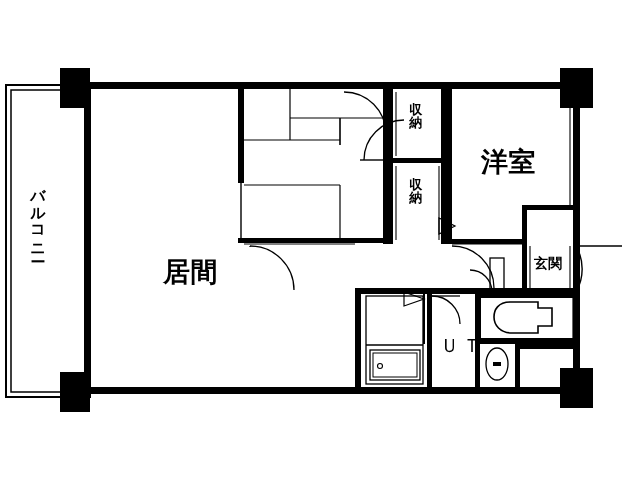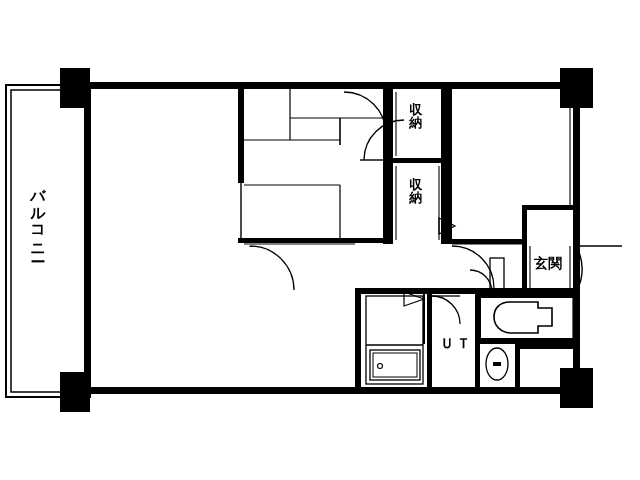--- a/index.html
+++ b/index.html
@@ -30,22 +30,22 @@
     color: #000000;
     font-weight: 700;
     white-space: nowrap;
     line-height: 1;
     letter-spacing: 0.02em;
   }
   .label-big { font-size: 27px; }
   .label-mid { font-size: 14px; }
   .label-small { font-size: 13px; }
   .label-ut {
-    font-size: 14px;
-    font-weight: 700;
+    font-size: 19px;
+    font-weight: 400;
     letter-spacing: 0.18em;
   }
   .vert {
     writing-mode: vertical-rl;
     text-orientation: upright;
     font-size: 15px;
     font-weight: 700;
     letter-spacing: 0.12em;
   }
   .stack-label {
@@ -212,22 +212,24 @@
       <path d="M 576 344 A 20 20 0 0 1 576 364" fill="none" stroke="#000" stroke-width="1.3"></path>
       <line x1="556" y1="344" x2="576" y2="344" stroke="#000" stroke-width="1.3"></line>
       <rect x="520" y="344" width="53" height="5" fill="#000"></rect>
       <line x1="573" y1="296" x2="573" y2="344" stroke="#000" stroke-width="1.2"></line>
     </g>
 
   </svg>
 
   <div class="room-label vert" style="left:30px; top:178px;">バルコニー</div>
 
-
-
+  <div class="room-label label-big" style="left:163px; top:258px;">居間</div>
+
+
+  <div class="room-label label-big" style="left:481px; top:148px;">洋室</div>
 
   <div class="room-label stack-label label-small" style="left:403px; top:103px; width:26px;">
     <span>収</span>
     <span>納</span>
   </div>
 
   <div class="room-label stack-label label-small" style="left:403px; top:178px; width:26px;">
     <span>収</span>
     <span>納</span>
   </div>

